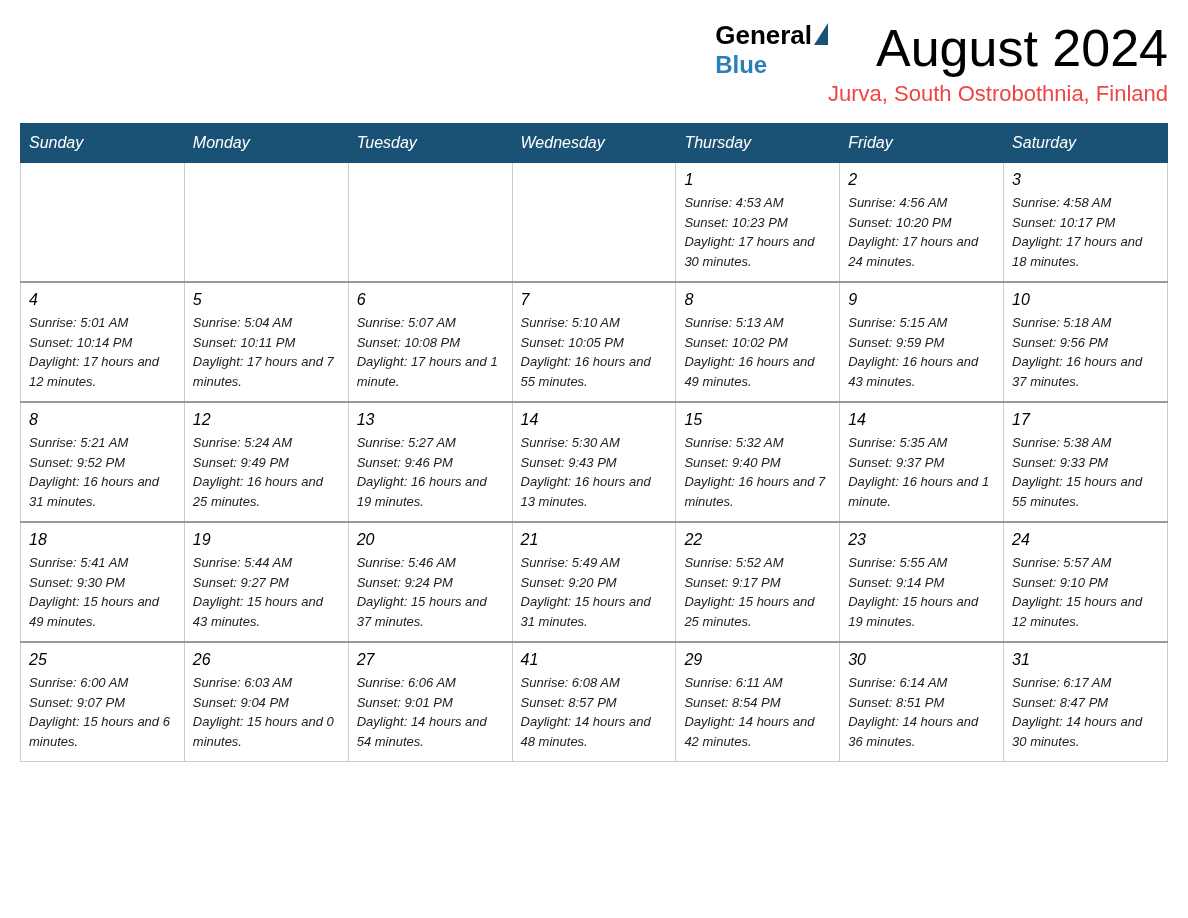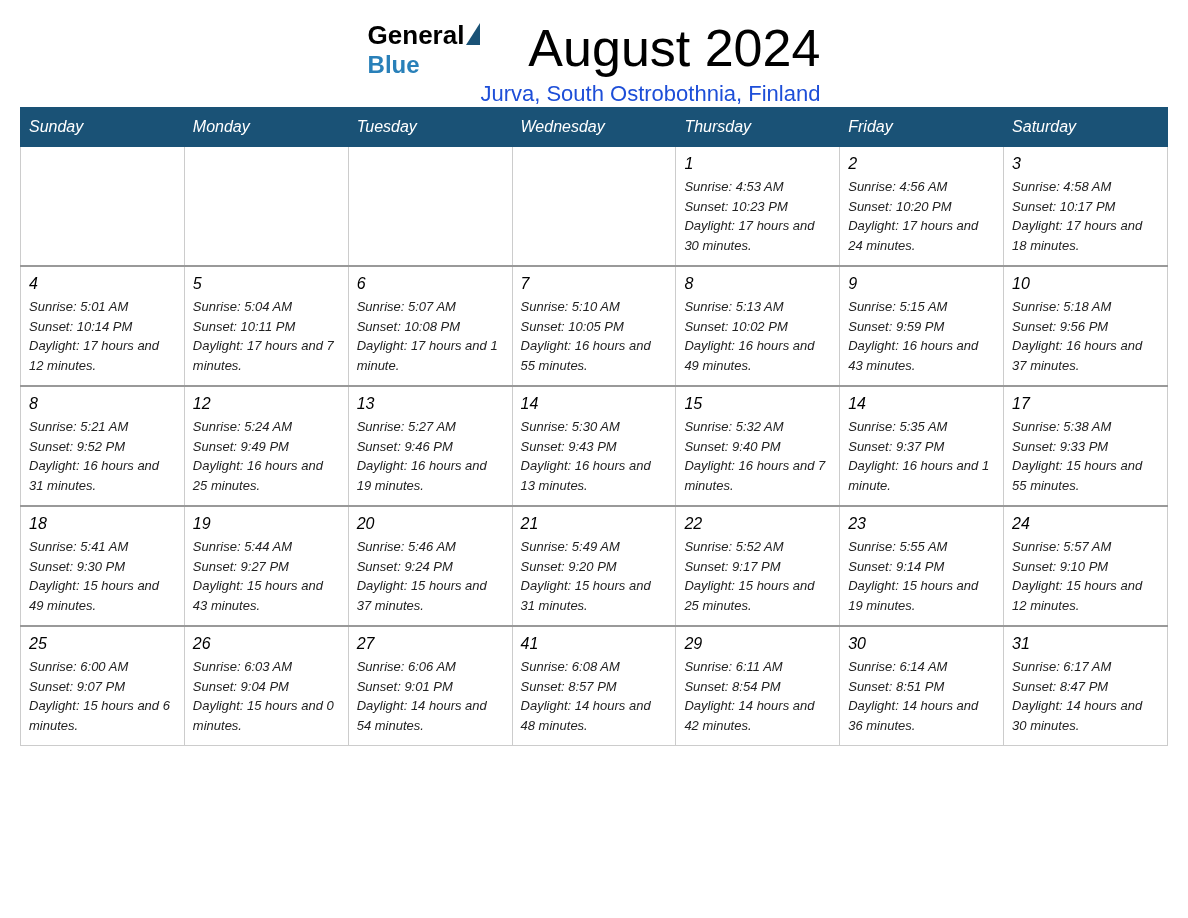--- a/index.html
+++ b/index.html
@@ -5,22 +5,23 @@
     * { box-sizing: border-box; margin: 0; padding: 0; }
     body {
       font-family: Arial, sans-serif;
       background: #fff;
       padding: 20px;
       width: 1188px;
       min-height: 918px;
     }
     .header-section {
       display: flex;
-      justify-content: center;
+      justify-content: flex-end;
       align-items: flex-start;
+      margin-bottom: 16px;
     }
     .logo {
       display: flex;
       flex-direction: column;
       align-items: flex-start;
     }
     .logo-top {
       display: flex;
       align-items: center;
     }
@@ -47,21 +48,21 @@
       text-align: right;
     }
     .month-title {
       font-size: 52px;
       font-weight: normal;
       color: #000;
       line-height: 1.1;
     }
     .location-title {
       font-size: 22px;
-      color: #1d4ed8;
+      color: #ef4444;
       margin-top: 4px;
     }
     .calendar-table {
       width: 100%;
       border-collapse: collapse;
       border: 1px solid #aaa;
       font-style: italic;
     }
     .calendar-table th {
       background-color: #1a5276;

